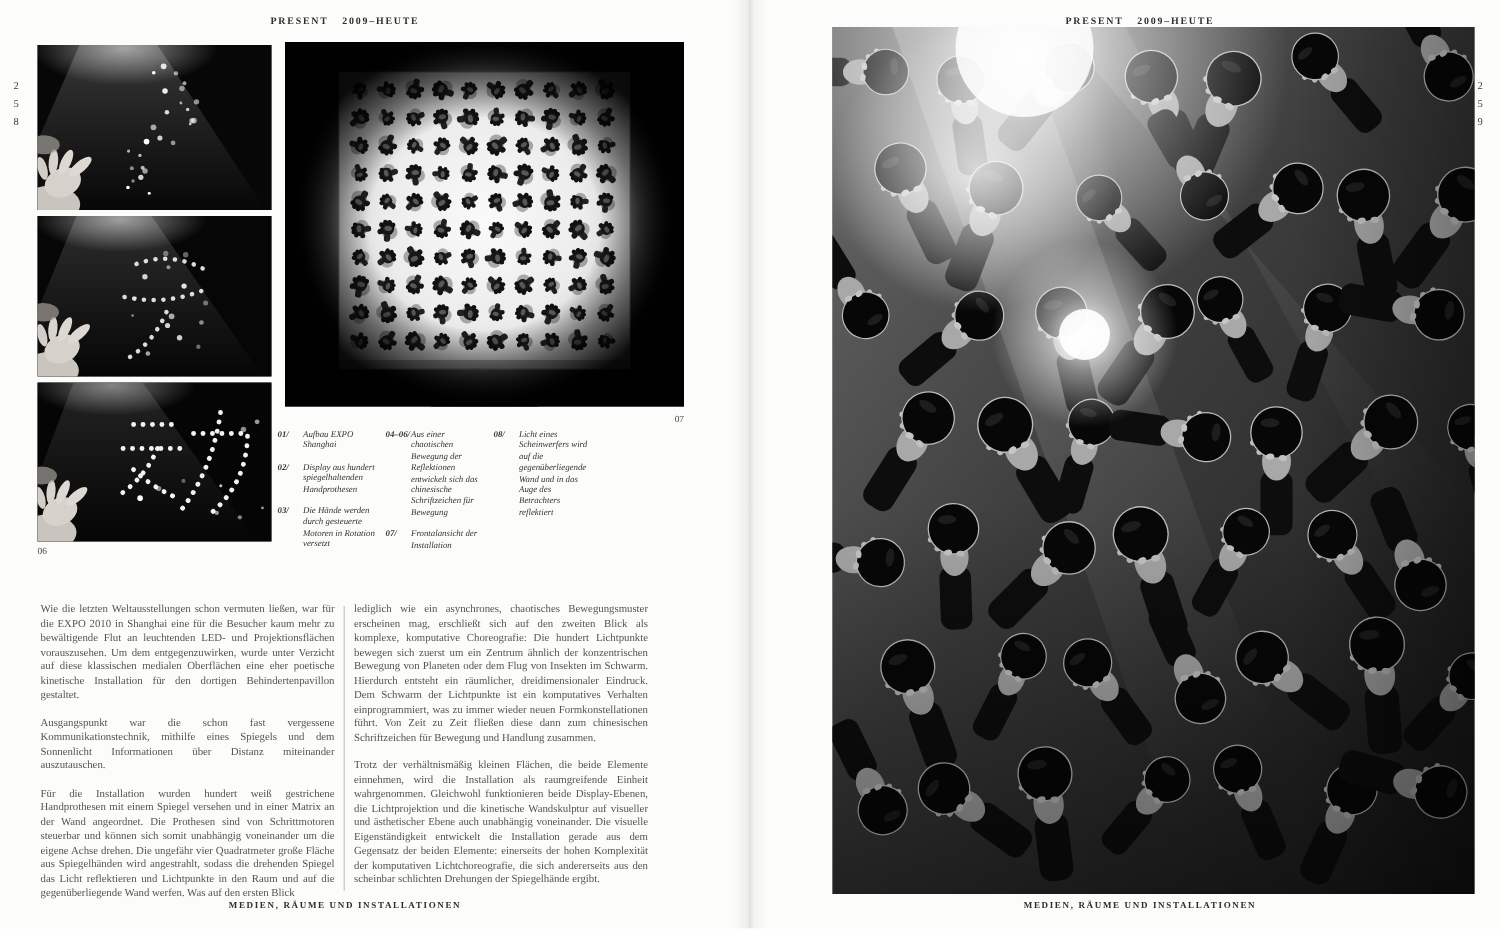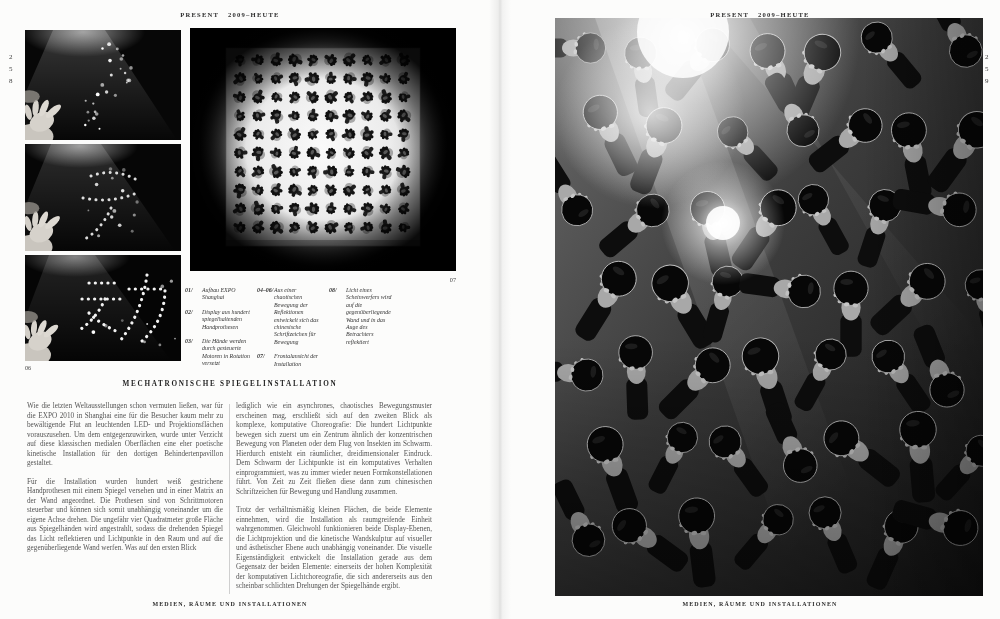--- a/index.html
+++ b/index.html
@@ -386,23 +386,23 @@
       </div>
     </div>
     <div class="cap-col">
       <div class="cap-entry">
         <span class="cap-num">08/</span>
         <span class="cap-text">Licht eines Scheinwerfers wird auf die gegenüberliegende Wand und in das Auge des Betrachters reflektiert</span>
       </div>
     </div>
   </div>
 
-  <div class="section-heading">MECHATRONISCHE SPIEGELINSTALLATION</div>
   <div class="bodycol bc1">
     <p>Wie die letzten Weltausstellungen schon vermuten ließen, war für die EXPO 2010 in Shanghai eine für die Besucher kaum mehr zu bewältigende Flut an leuchtenden LED- und Projektionsflächen vorauszusehen. Um dem entgegenzuwirken, wurde unter Verzicht auf diese klassischen medialen Oberflächen eine eher poetische kinetische Installation für den dortigen Behindertenpavillon gestaltet.</p>
+    <p>Ausgangspunkt war die schon fast vergessene Kommunikationstechnik, mithilfe eines Spiegels und dem Sonnenlicht Informationen über Distanz miteinander auszutauschen.</p>
     <p>Für die Installation wurden hundert weiß gestrichene Handprothesen mit einem Spiegel versehen und in einer Matrix an der Wand angeordnet. Die Prothesen sind von Schrittmotoren steuerbar und können sich somit unabhängig voneinander um die eigene Achse drehen. Die ungefähr vier Quadratmeter große Fläche aus Spiegelhänden wird angestrahlt, sodass die drehenden Spiegel das Licht reflektieren und Lichtpunkte in den Raum und auf die gegenüberliegende Wand werfen. Was auf den ersten Blick</p>
   </div>
   <div class="colrule"></div>
   <div class="bodycol bc2">
     <p>lediglich wie ein asynchrones, chaotisches Bewegungsmuster erscheinen mag, erschließt sich auf den zweiten Blick als komplexe, komputative Choreografie: Die hundert Lichtpunkte bewegen sich zuerst um ein Zentrum ähnlich der konzentrischen Bewegung von Planeten oder dem Flug von Insekten im Schwarm. Hierdurch entsteht ein räumlicher, dreidimensionaler Eindruck. Dem Schwarm der Lichtpunkte ist ein komputatives Verhalten einprogrammiert, was zu immer wieder neuen Formkonstellationen führt. Von Zeit zu Zeit fließen diese dann zum chinesischen Schriftzeichen für Bewegung und Handlung zusammen.</p>
     <p>Trotz der verhältnismäßig kleinen Flächen, die beide Elemente einnehmen, wird die Installation als raumgreifende Einheit wahrgenommen. Gleichwohl funktionieren beide Display-Ebenen, die Lichtprojektion und die kinetische Wandskulptur auf visueller und ästhetischer Ebene auch unabhängig voneinander. Die visuelle Eigenständigkeit entwickelt die Installation gerade aus dem Gegensatz der beiden Elemente: einerseits der hohen Komplexität der komputativen Lichtchoreografie, die sich andererseits aus den scheinbar schlichten Drehungen der Spiegelhände ergibt.</p>
   </div>
 
   <div class="page-footer pf-left">MEDIEN, RÄUME UND INSTALLATIONEN</div>
   <div class="page-footer pf-right">MEDIEN, RÄUME UND INSTALLATIONEN</div>

